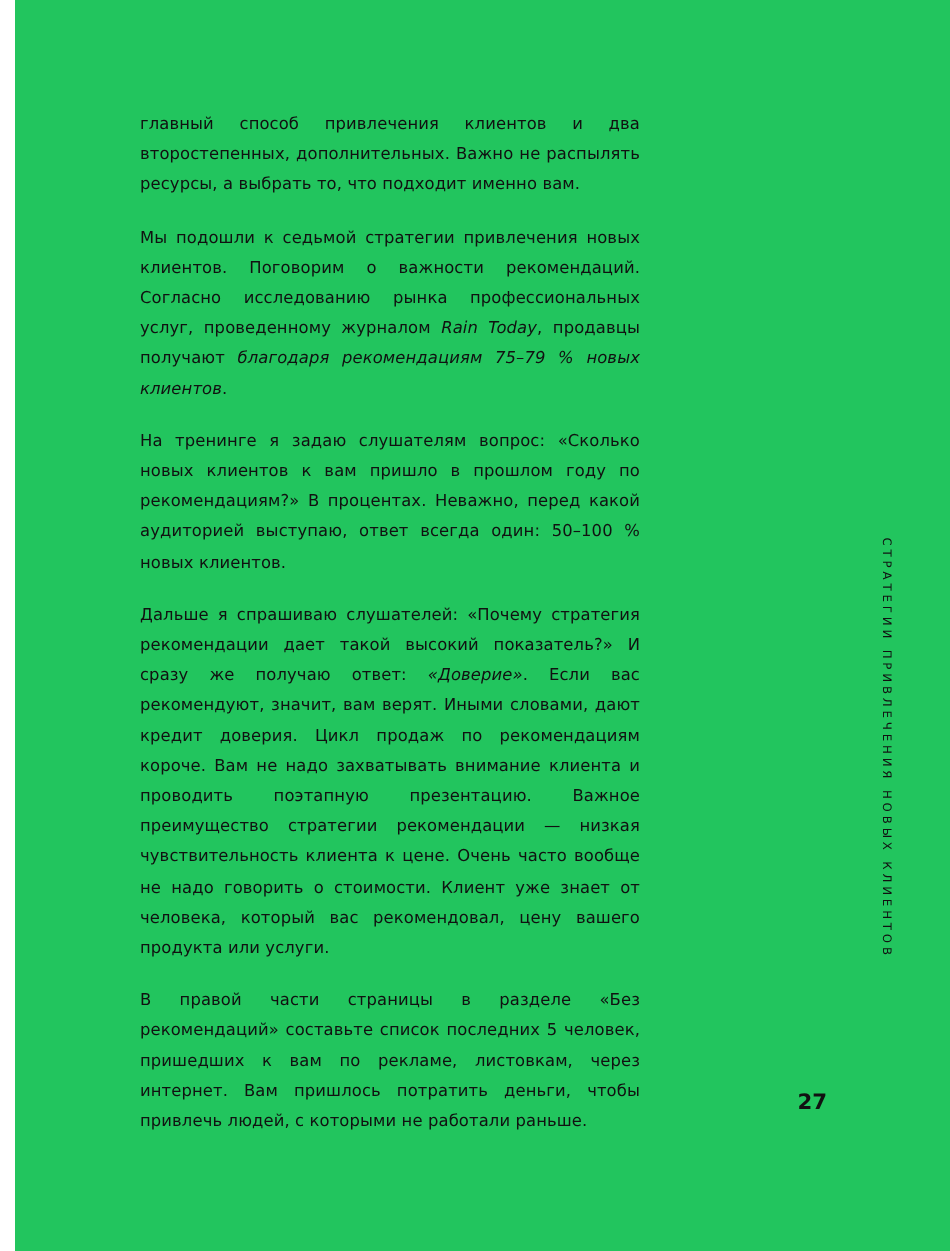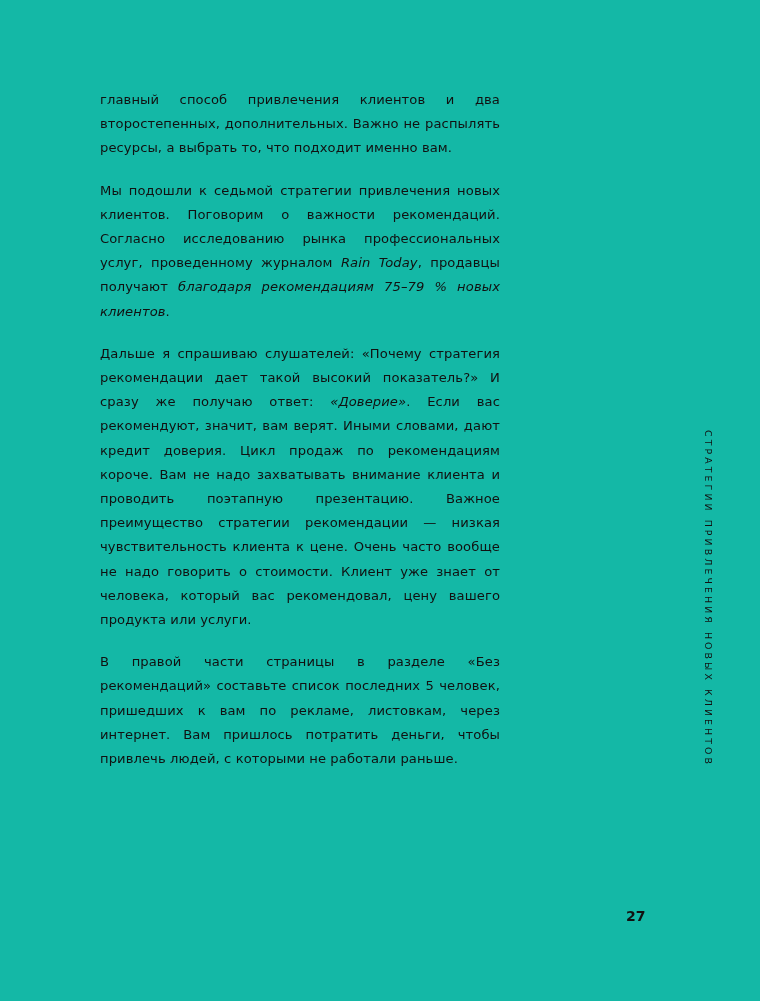--- a/index.html
+++ b/index.html
@@ -12,21 +12,22 @@
     height: 1001px;
     position: relative;
     font-family: "Liberation Sans", sans-serif;
     color: #1a1a1a;
     overflow: hidden;
   }
 
   .page {
     position: absolute;
     inset: 0;
-    background: #14b8a6;
+    background: #22c55e;
+    margin-left: 12px;
   }
 
   .text-column {
     position: absolute;
     left: 100px;
     top: 88px;
     width: 400px;
   }
 
   .para {
@@ -70,35 +71,36 @@
     transform: rotate(90deg);
     transform-origin: left top;
     position: absolute;
     left: 18px;
     top: 0;
   }
 
   .page-number {
     position: absolute;
     left: 626px;
-    top: 908px;
+    top: 872px;
     font-family: "DejaVu Sans", sans-serif;
-    font-size: 14px;
+    font-size: 17px;
     font-weight: 700;
     color: #111111;
   }
 </style>
 </head>
 <body>
 
 <div class="page">
 
   <div class="text-column">
     <p class="para">главный способ привлечения клиентов и два второстепенных, дополнительных. Важно не распылять ресурсы, а выбрать то, что подходит именно вам.</p>
     <p class="para">Мы подошли к седьмой стратегии привлечения новых клиентов. Поговорим о важности рекомендаций. Согласно исследованию рынка профессиональных услуг, проведенному журналом <em>Rain Today</em>, продавцы получают <em>благодаря рекомендациям 75–79&nbsp;% новых клиентов</em>.</p>
+    <p class="para">На тренинге я задаю слушателям вопрос: «Сколько новых клиентов к вам пришло в прошлом году по рекомендациям?» В процентах. Неважно, перед какой аудиторией выступаю, ответ всегда один: 50–100&nbsp;% новых клиентов.</p>
     <p class="para">Дальше я спрашиваю слушателей: «Почему стратегия рекомендации дает такой высокий показатель?» И сразу же получаю ответ: <em>«Доверие»</em>. Если вас рекомендуют, значит, вам верят. Иными словами, дают кредит доверия. Цикл продаж по рекомендациям короче. Вам не надо захватывать внимание клиента и проводить поэтапную презентацию. Важное преимущество стратегии рекомендации — низкая чувствительность клиента к цене. Очень часто вообще не надо говорить о стоимости. Клиент уже знает от человека, который вас рекомендовал, цену вашего продукта или услуги.</p>
     <p class="para">В правой части страницы в разделе «Без рекомендаций» составьте список последних 5 человек, пришедших к вам по рекламе, листовкам, через интернет. Вам пришлось потратить деньги, чтобы привлечь людей, с которыми не работали раньше.</p>
   </div>
 
   <div class="running-head">
     <span class="running-head-text">СТРАТЕГИИ ПРИВЛЕЧЕНИЯ НОВЫХ КЛИЕНТОВ</span>
   </div>
 
   <div class="page-number">27</div>
 

